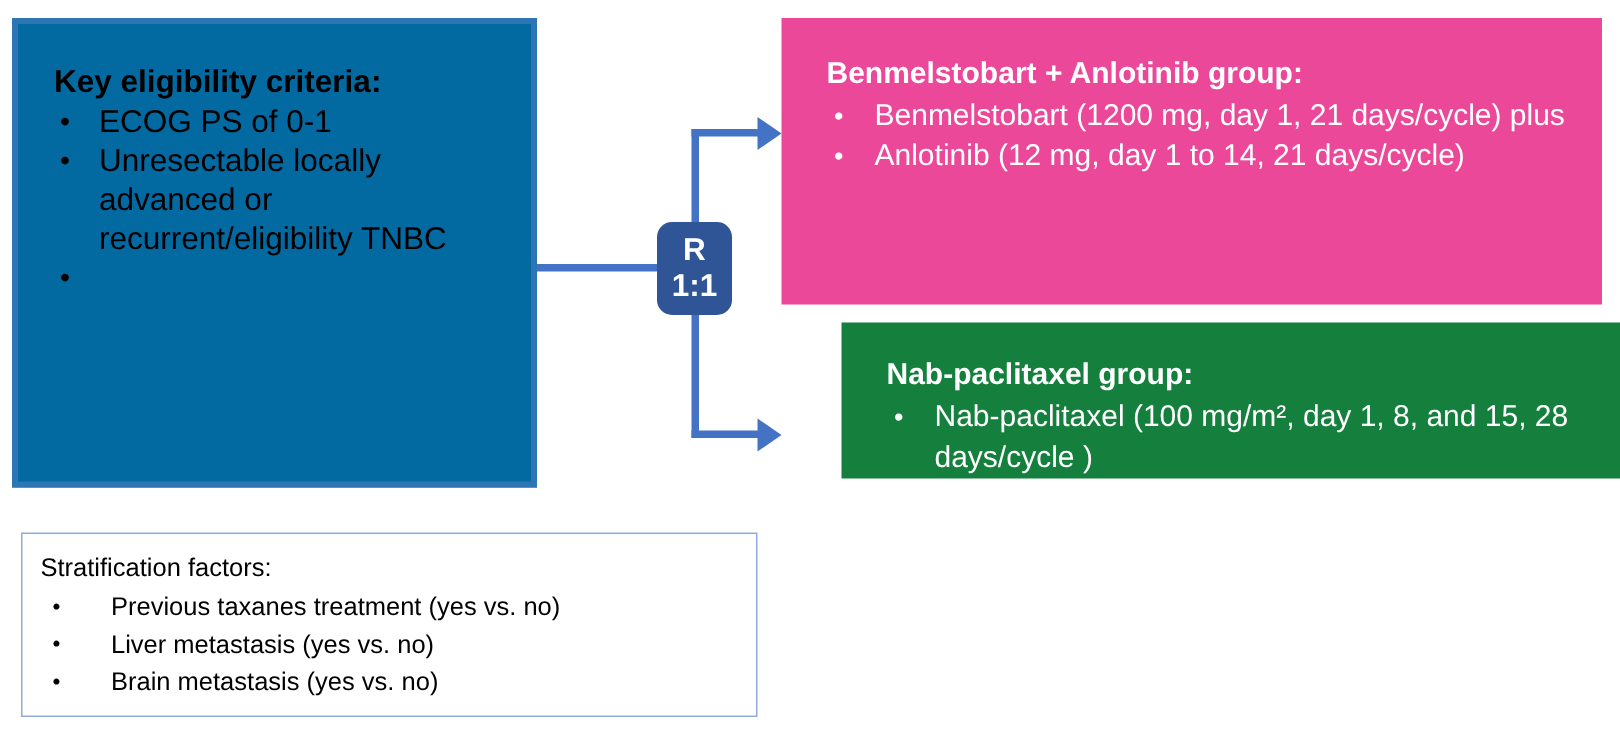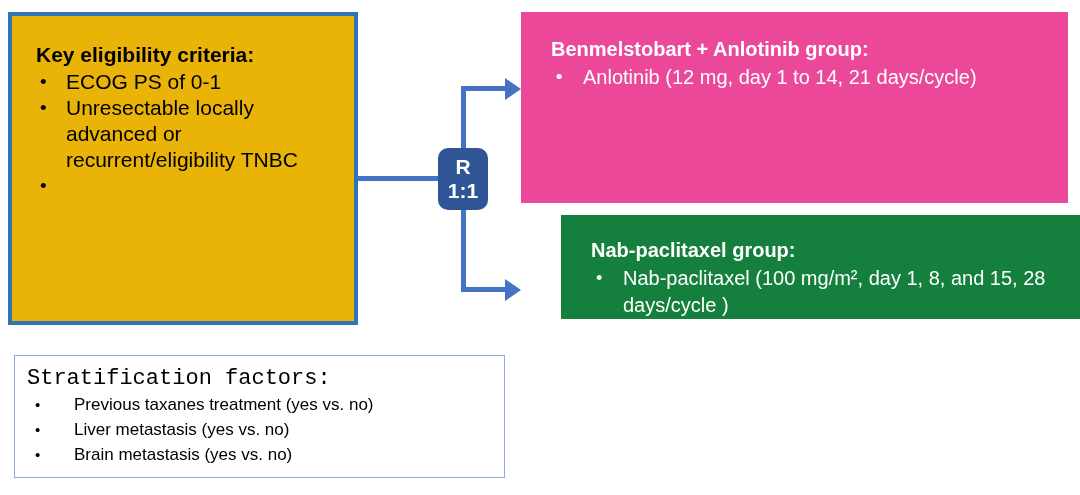--- a/index.html
+++ b/index.html
@@ -23,21 +23,21 @@
 
   
   .eligibility-box {
     position: absolute;
     left: 8px;
     top: 12px;
     width: 350px;
     height: 313px;
     box-sizing: border-box;
     border: 4px solid #2e75b6;
-    background: #eab308;
+    background: #0369a1;
   }
   .eligibility-inner {
     padding: 26px 14px 0 24px;
   }
   .elig-title {
     font-size: 21px;
     font-weight: bold;
     color: #000000;
     line-height: 26px;
     margin-bottom: 1px;
@@ -72,25 +72,24 @@
     width: 491px;
     height: 123px;
     box-sizing: border-box;
     border: 1.5px solid #8faadc;
     background: #ffffff;
   }
   .strat-inner {
     padding: 11px 8px 0 12px;
   }
   .strat-title {
-    font-size: 22px;
+    font-size: 17px;
     line-height: 24px;
     color: #000000;
     margin-bottom: 1px;
-    font-family: Liberation Mono, monospace;
   }
   ul.slist {
     list-style: none;
     margin: 0;
     padding: 0;
   }
   ul.slist > li {
     position: relative;
     padding-left: 47px;
     font-size: 17px;
@@ -281,20 +280,21 @@
     <div class="rand-r">R</div>
     <div class="rand-ratio">1:1</div>
   </div>
 
   <div class="arm-box arm-navy">
     <div class="arm-inner">
       <div class="arm-title">Benmelstobart + Anlotinib group:</div>
       <ul class="alist">
         <li>
           <span class="bullet">•</span>
+          <span>Benmelstobart (1200 mg, day 1, 21 days/cycle) plus</span>
         </li>
         <li>
           <span class="bullet">•</span>
           <span>Anlotinib (12 mg, day 1 to 14, 21 days/cycle)</span>
         </li>
       </ul>
     </div>
   </div>
 
   <div class="arm-box arm-teal">

